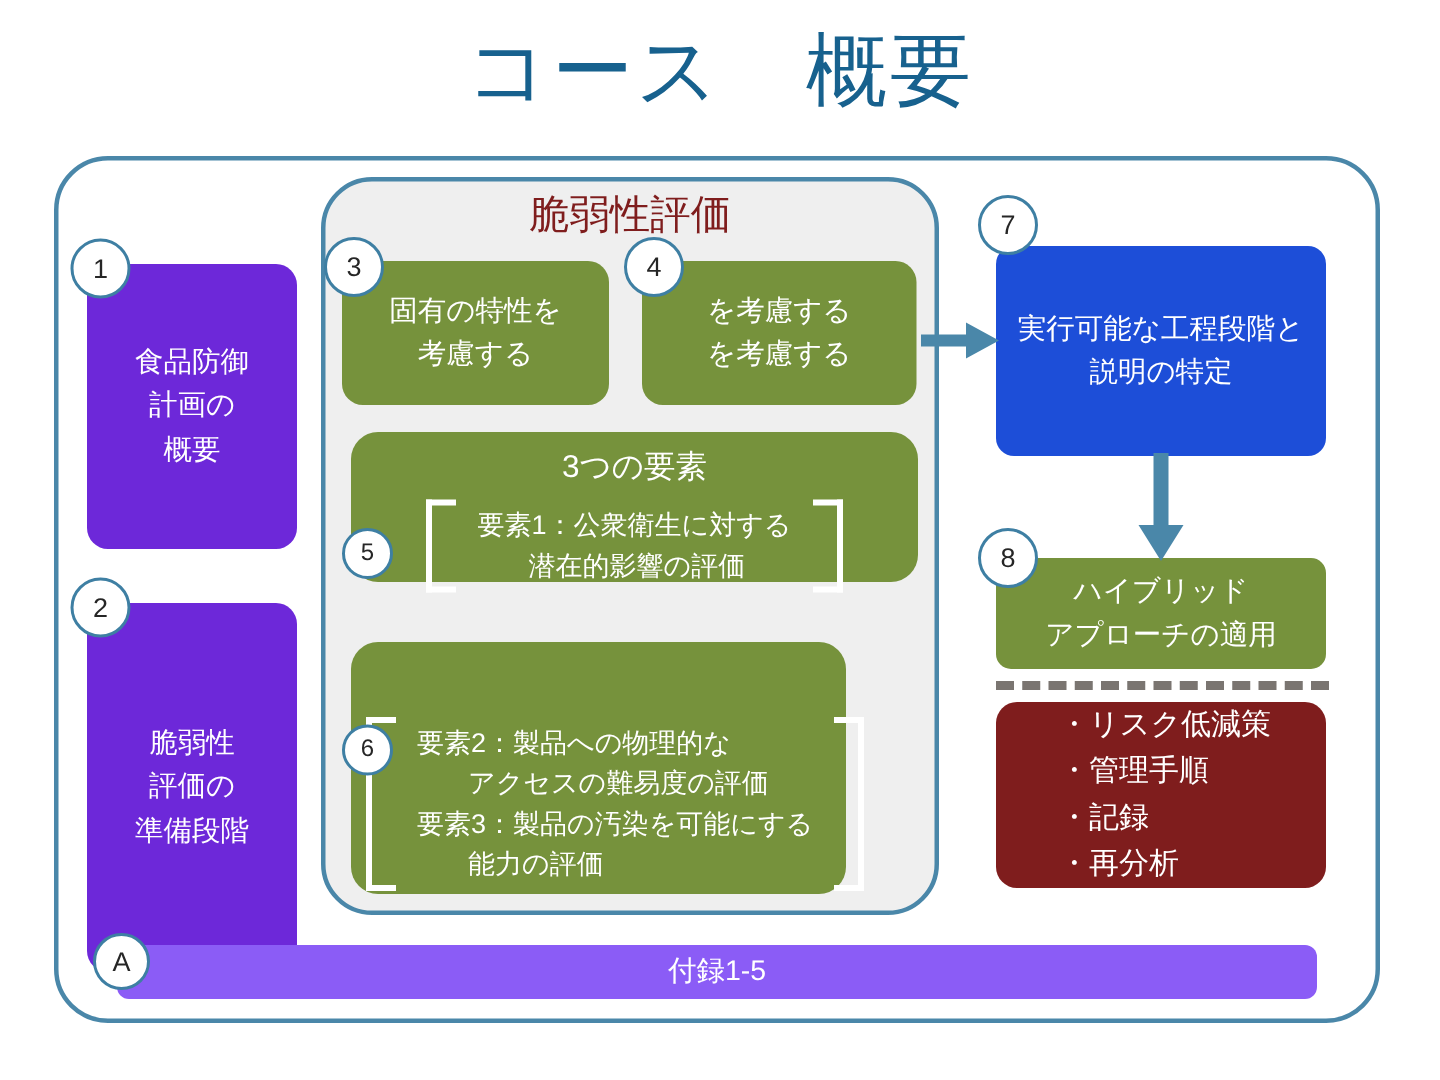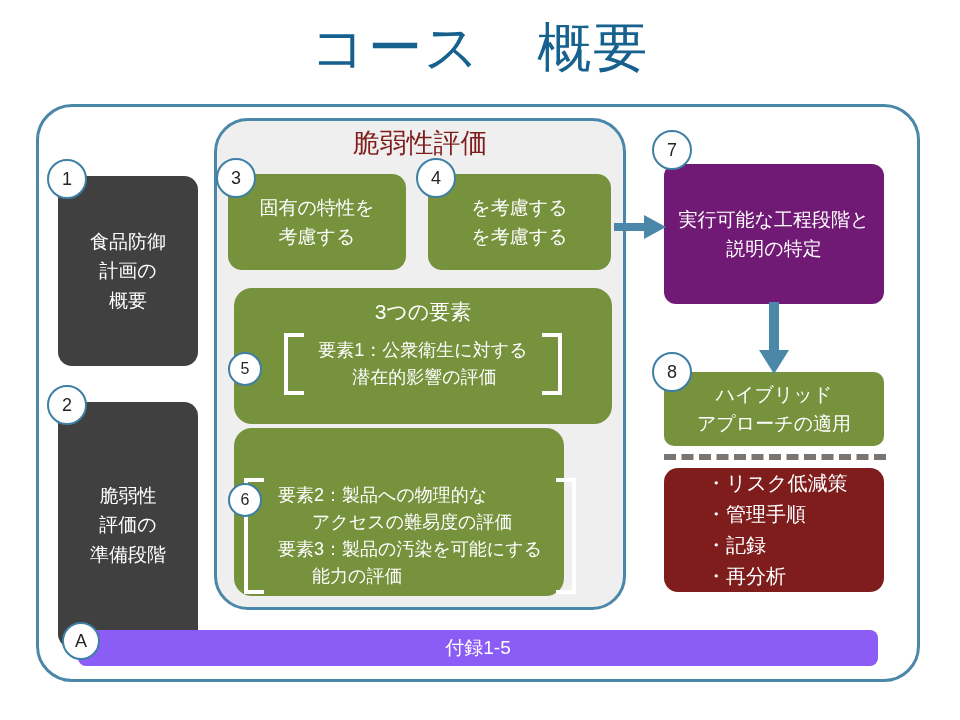--- a/index.html
+++ b/index.html
@@ -76,34 +76,34 @@
     color: #FFFFFF;
     display: flex;
     flex-direction: column;
     align-items: center;
     justify-content: center;
     text-align: center;
     line-height: 1.55;
   }
   .box .ln { display: block; white-space: pre; }
 
-  .box-blue   { background: #404040; }
+  .box-blue   { background: #6d28d9; }
   .box-green  { background: #76923C; }
-  .box-red    { background: #701a75; }
+  .box-red    { background: #1d4ed8; }
   .box-orange { background: #7f1d1d; }
   .box-gray   { background: #8b5cf6; }
 
   
   #box1 { left: 58px;  top: 176px; width: 140px; height: 190px; font-size: 19px; }
   #box2 { left: 58px;  top: 402px; width: 140px; height: 246px; font-size: 19px; }
   #box3 { left: 228px; top: 174px; width: 178px; height: 96px;  font-size: 19px; }
   #box4 { left: 428px; top: 174px; width: 183px; height: 96px;  font-size: 19px; }
 
   #box5 {
-    left: 234px; top: 288px; width: 378px; height: 136px;
+    left: 234px; top: 288px; width: 378px; height: 100px;
     justify-content: flex-start; border-radius: 18px;
   }
   #box6 {
     left: 234px; top: 428px; width: 330px; height: 168px;
     justify-content: flex-end; border-radius: 18px;
   }
   #box7 { left: 664px; top: 164px; width: 220px; height: 140px; font-size: 19px; border-radius: 12px; }
   #box8 { left: 664px; top: 372px; width: 220px; height: 74px;  font-size: 19px; border-radius: 10px; }
   #box-orange-list {
     left: 664px; top: 468px; width: 220px; height: 124px;

